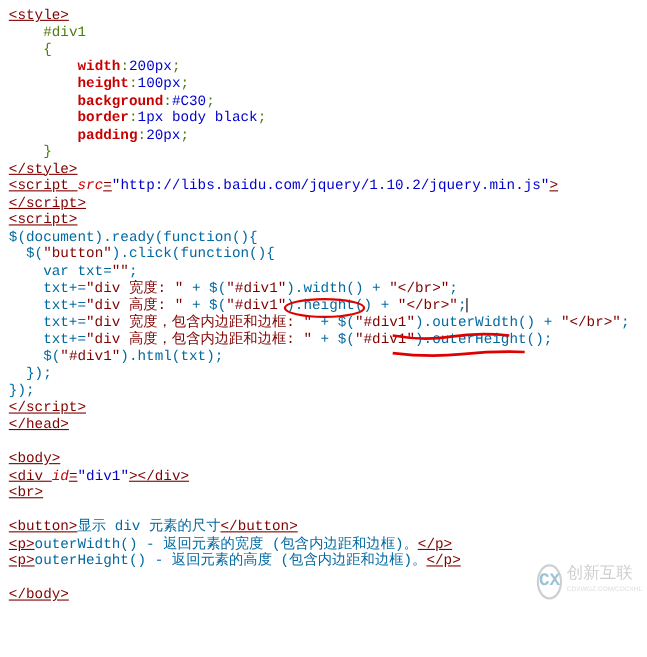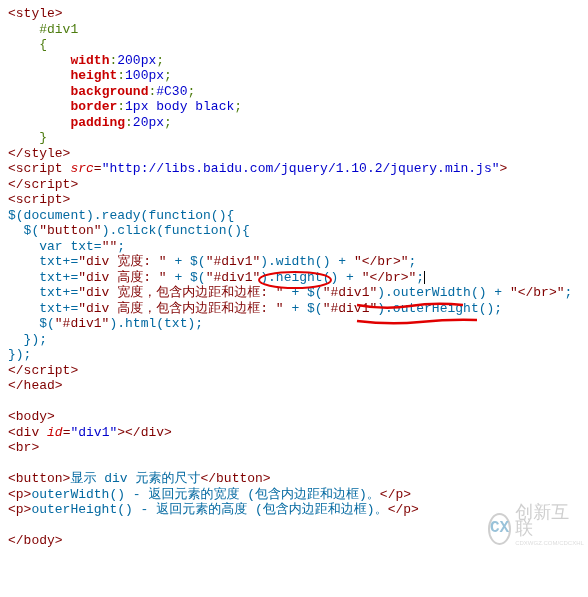--- a/index.html
+++ b/index.html
@@ -8,21 +8,21 @@
     font-family: "Courier New", Consolas, monospace;
     font-size: 13px;
     line-height: 15.5px;
     background: #fff;
     color: #000;
     width: 588px;
     box-sizing: border-box;
     position: relative;
   }
   .line { white-space: pre; }
-  .tag { color: #800000; } 
+  .tag { color: #800000; text-decoration: underline; } 
   .attr { color: #c80000; font-style: italic; }
   .val { color: #0000cc; }
   .sel { color: #4d7c0f; }
   .prop { color: #c80000; font-weight: bold; }
   .css-val { color: #0000cc; }
   .string { color: #800000; }
   .plain { color: #0369a1; }
   .blank { height: 15.5px; }
   .annotation {
     position: absolute;
@@ -47,21 +47,21 @@
     align-items: center;
   }
   .logo-circle {
     width: 28px; height: 28px;
     border: 2px solid #888;
     border-radius: 50%;
     display: flex; align-items: center; justify-content: center;
     font-size: 16px; font-weight: bold; color: #0369a1;
     margin-right: 4px;
   }
-  .logo-text { font-size: 18px; color: #888; font-family: "Microsoft YaHei", sans-serif; }
+  .logo-text { font-size: 15px; color: #888; font-family: "Microsoft YaHei", sans-serif; }
   .logo-sub { font-size: 6px; color: #aaa; font-family: sans-serif; }
 </style>
 </head>
 <body>
 
 <div class="line"><span class="tag">&lt;style&gt;</span></div>
 <div class="line"><span>    </span><span class="sel">#div1</span></div>
 <div class="line"><span>    </span><span class="sel">{</span></div>
 <div class="line"><span>        </span><span class="prop">width</span><span class="sel">:</span><span class="css-val">200px</span><span class="sel">;</span></div>
 <div class="line"><span>        </span><span class="prop">height</span><span class="sel">:</span><span class="css-val">100px</span><span class="sel">;</span></div>

